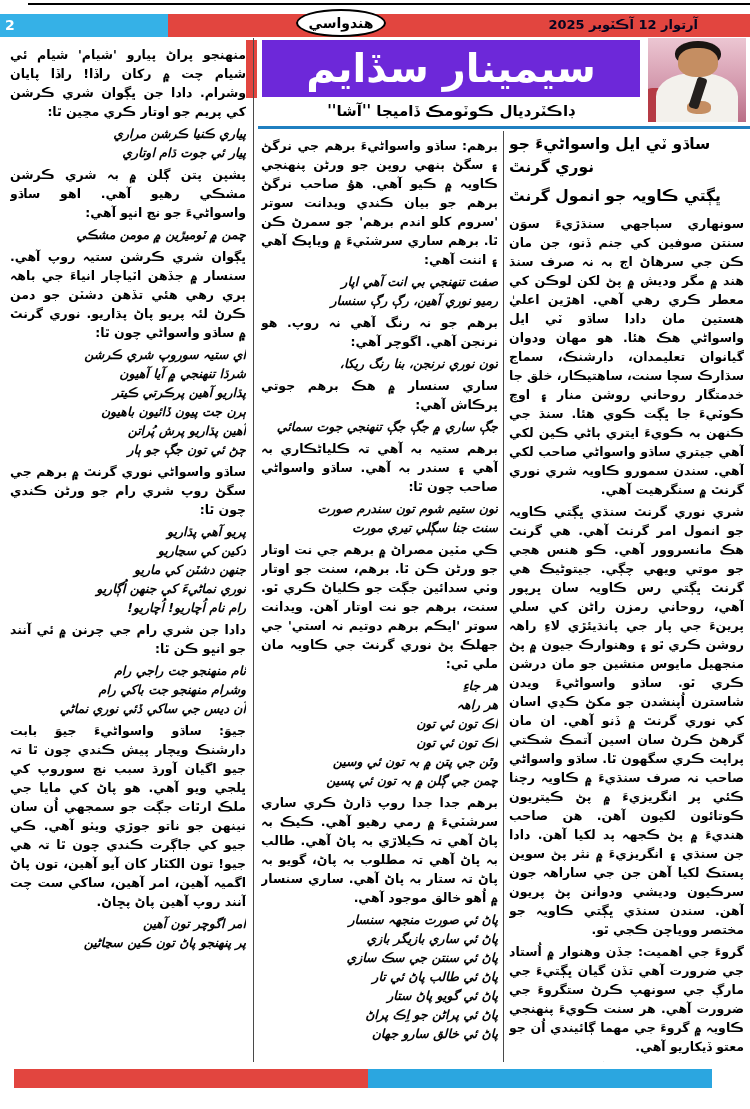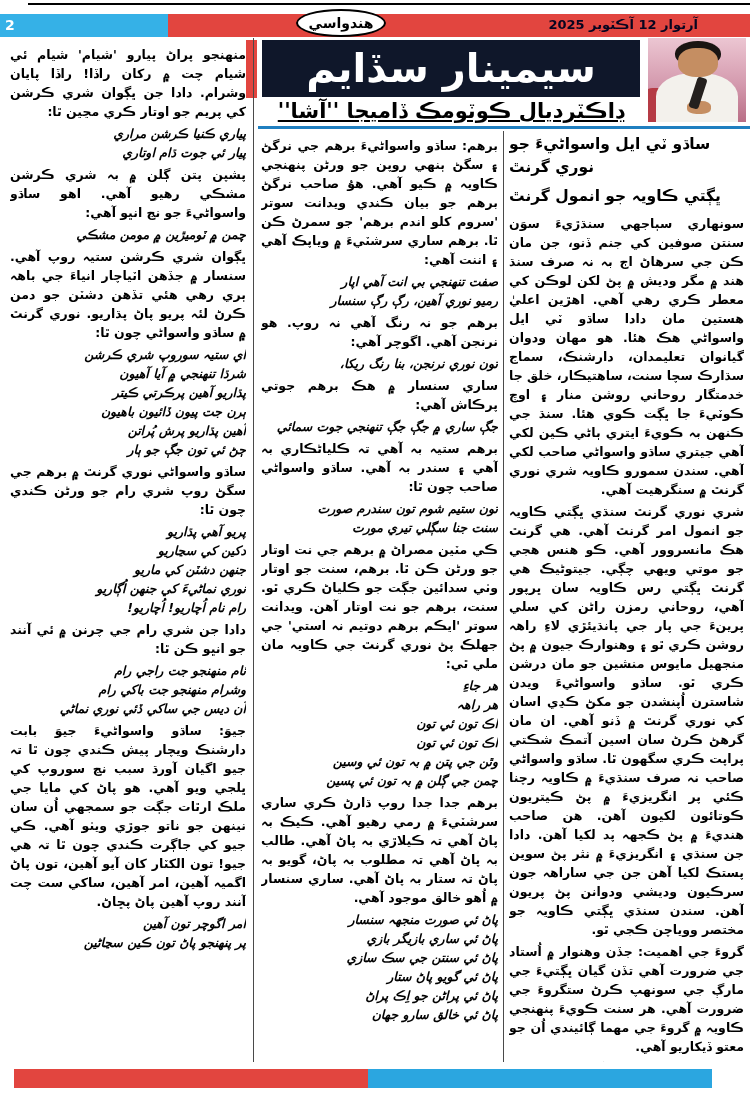--- a/index.html
+++ b/index.html
@@ -15,26 +15,26 @@
   .page-num{left:5px;top:16px;color:#fff;font-weight:bold;font-size:14px;line-height:19px;}
   .masthead-oval{
     left:296px;top:9px;width:90px;height:28px;background:#fff;border:2px solid #000;
     border-radius:50%;box-sizing:border-box;text-align:center;line-height:24px;
     font-weight:bold;font-size:14px;z-index:3;
   }
   .hdr-date{right:52px;top:17px;color:#07051f;font-weight:bold;font-size:13px;direction:rtl;}
   
   .red-stripe{left:246px;top:40px;width:11px;height:58px;background:#e2453f;}
   .headline-band{
-    left:262px;top:40px;width:378px;height:57px;background:#0f172a;
+    left:262px;top:40px;width:378px;height:57px;background:#6d28d9;
     color:#fff;font-weight:bold;font-size:40px;line-height:56px;text-align:center;direction:rtl;
   }
   .byline-band{
     left:262px;top:99px;width:378px;height:24px;background:#fff;color:#000;
-    font-weight:bold;font-size:21px;line-height:24px;text-align:center;direction:rtl;text-decoration:underline;
+    font-weight:bold;font-size:15px;line-height:24px;text-align:center;direction:rtl;
   }
   .blue-rule{left:258px;top:126px;width:492px;height:3px;background:#1f7fc0;}
   
   .photo{left:648px;top:38px;width:98px;height:84px;overflow:hidden;
     background:linear-gradient(180deg,#ecc6d2 0%,#d49aae 55%,#b96e86 100%);}
   .photo>div{position:absolute;}
   .ph-hair{left:28%;top:3%;width:46%;height:30%;background:#1a1512;border-radius:50% 50% 45% 45%;}
   .ph-face{left:31%;top:12%;width:40%;height:34%;background:#c58e62;border-radius:45%;}
   .ph-shirt{left:8%;top:42%;width:84%;height:62%;background:#f3f1ec;border-radius:45% 45% 0 0;}
   .ph-flag{left:-8%;bottom:-6%;width:32%;height:46%;background:#b53b45;border-radius:40%;}
@@ -129,20 +129,21 @@
     <div class="block verse">هر جاءِ</div>
     <div class="block verse">هر راهہ</div>
     <div class="block verse">اڪ تون ئي تون</div>
     <div class="block verse">اڪ تون ئي تون</div>
     <div class="block verse">وٿن جي پتن ۾ بہ تون ئي وسين</div>
     <div class="block verse">چمن جي ڳلن ۾ بہ تون ئي پسين</div>
     <div class="block prose">برهم جدا جدا روپ ڌارڻ ڪري ساري سرشٽيءَ ۾ رمي رهيو آهي. ڪيڪ بہ پاڻ آهي تہ ڪيلاڙي بہ پاڻ آهي. طالب بہ پاڻ آهي تہ مطلوب بہ پاڻ، گويو بہ پاڻ تہ ستار بہ پاڻ آهي. ساري سنسار ۾ اُهو خالق موجود آهي.</div>
     <div class="block verse">پاڻ ئي صورت منجهہ سنسار</div>
     <div class="block verse">پاڻ ئي ساري بازيگر بازي</div>
     <div class="block verse">پاڻ ئي سنتن جي سڪ سازي</div>
+    <div class="block verse">پاڻ ئي طالب پاڻ ئي تار</div>
     <div class="block verse">پاڻ ئي گويو پاڻ ستار</div>
     <div class="block verse">پاڻ ئي پراڻن جو اِڪ پراڻ</div>
     <div class="block verse">پاڻ ئي خالق سارو جهان</div>
   </div>
 <div class="col col-right">
     <div class="block heading">ساڌو ٽي ايل واسواڻيءَ جو نوري گرنٿ</div>
     <div class="block heading">ڀڳتي ڪاويہ جو انمول گرنٿ</div>
     <div class="block prose">سونهاري سٻاجهي سنڌڙيءَ سوَن سنتن صوفين کي جنم ڏنو، جن مان ڪن جي سرهاڻ اڄ بہ نہ صرف سنڌ هند ۾ مگر وديش ۾ پڻ لکن لوڪن کي معطر ڪري رهي آهي. اهڙين اعليٰ هستين مان دادا ساڌو ٽي ايل واسواڻي هڪ هئا. هو مهان ودوان گيانوان تعليمدان، دارشنڪ، سماج سڌارڪ سچا سنت، ساهتيڪار، خلق جا خدمتگار روحاني روشن منار ۽ اوچ ڪوٽيءَ جا ڀڳت ڪوي هئا. سنڌ جي ڪنهن بہ ڪويءَ ايتري ٻاڻي ڪين لکي آهي جيتري ساڌو واسواڻي صاحب لکي آهي. سندن سمورو ڪاويہ شري نوري گرنٿ ۾ سنگرهيت آهي.</div>
     <div class="block prose">شري نوري گرنٿ سنڌي ڀڳتي ڪاويہ جو انمول امر گرنٿ آهي. هي گرنٿ هڪ مانسروور آهي. ڪو هنس هجي جو موتي ويهي چڳي. جيتوڻيڪ هي گرنٿ ڀڳتي رس ڪاويہ سان ڀرپور آهي، روحاني رمزن راڻن کي سلي پرينءَ جي پار جي پانڌيئڙي لاءِ راهہ روشن ڪري ٿو ۽ وهنوارڪ جيون ۾ پڻ منجهيل مايوس منشين جو مان درشن ڪري ٿو. ساڌو واسواڻيءَ ويدن شاسترن اُپنشدن جو مکڻ ڪڍي اسان کي نوري گرنٿ ۾ ڏنو آهي. ان مان گرهڻ ڪرڻ سان اسين آتمڪ شڪتي پراپت ڪري سگهون ٿا. ساڌو واسواڻي صاحب نہ صرف سنڌيءَ ۾ ڪاويہ رچنا ڪئي پر انگريزيءَ ۾ پڻ ڪيتريون ڪوتائون لکيون آهن. هن صاحب هنديءَ ۾ پڻ ڪجهہ پد لکيا آهن. دادا جن سنڌي ۽ انگريزيءَ ۾ نثر پڻ سوين پستڪ لکيا آهن جن جي ساراهہ جون سرڪيون وديشي ودوانن پڻ پريون آهن. سندن سنڌي ڀڳتي ڪاويہ جو مختصر ووياچن ڪجي ٿو.</div>
     <div class="block prose">گروءَ جي اهميت: جڏن وهنوار ۾ اُستاد جي ضرورت آهي تڏن گيان ڀڳتيءَ جي مارڳ جي سونهپ ڪرڻ ستگروءَ جي ضرورت آهي. هر سنت ڪويءَ پنهنجي ڪاويہ ۾ گروءَ جي مهما ڳائيندي اُن جو معتو ڏيکاريو آهي.</div>

